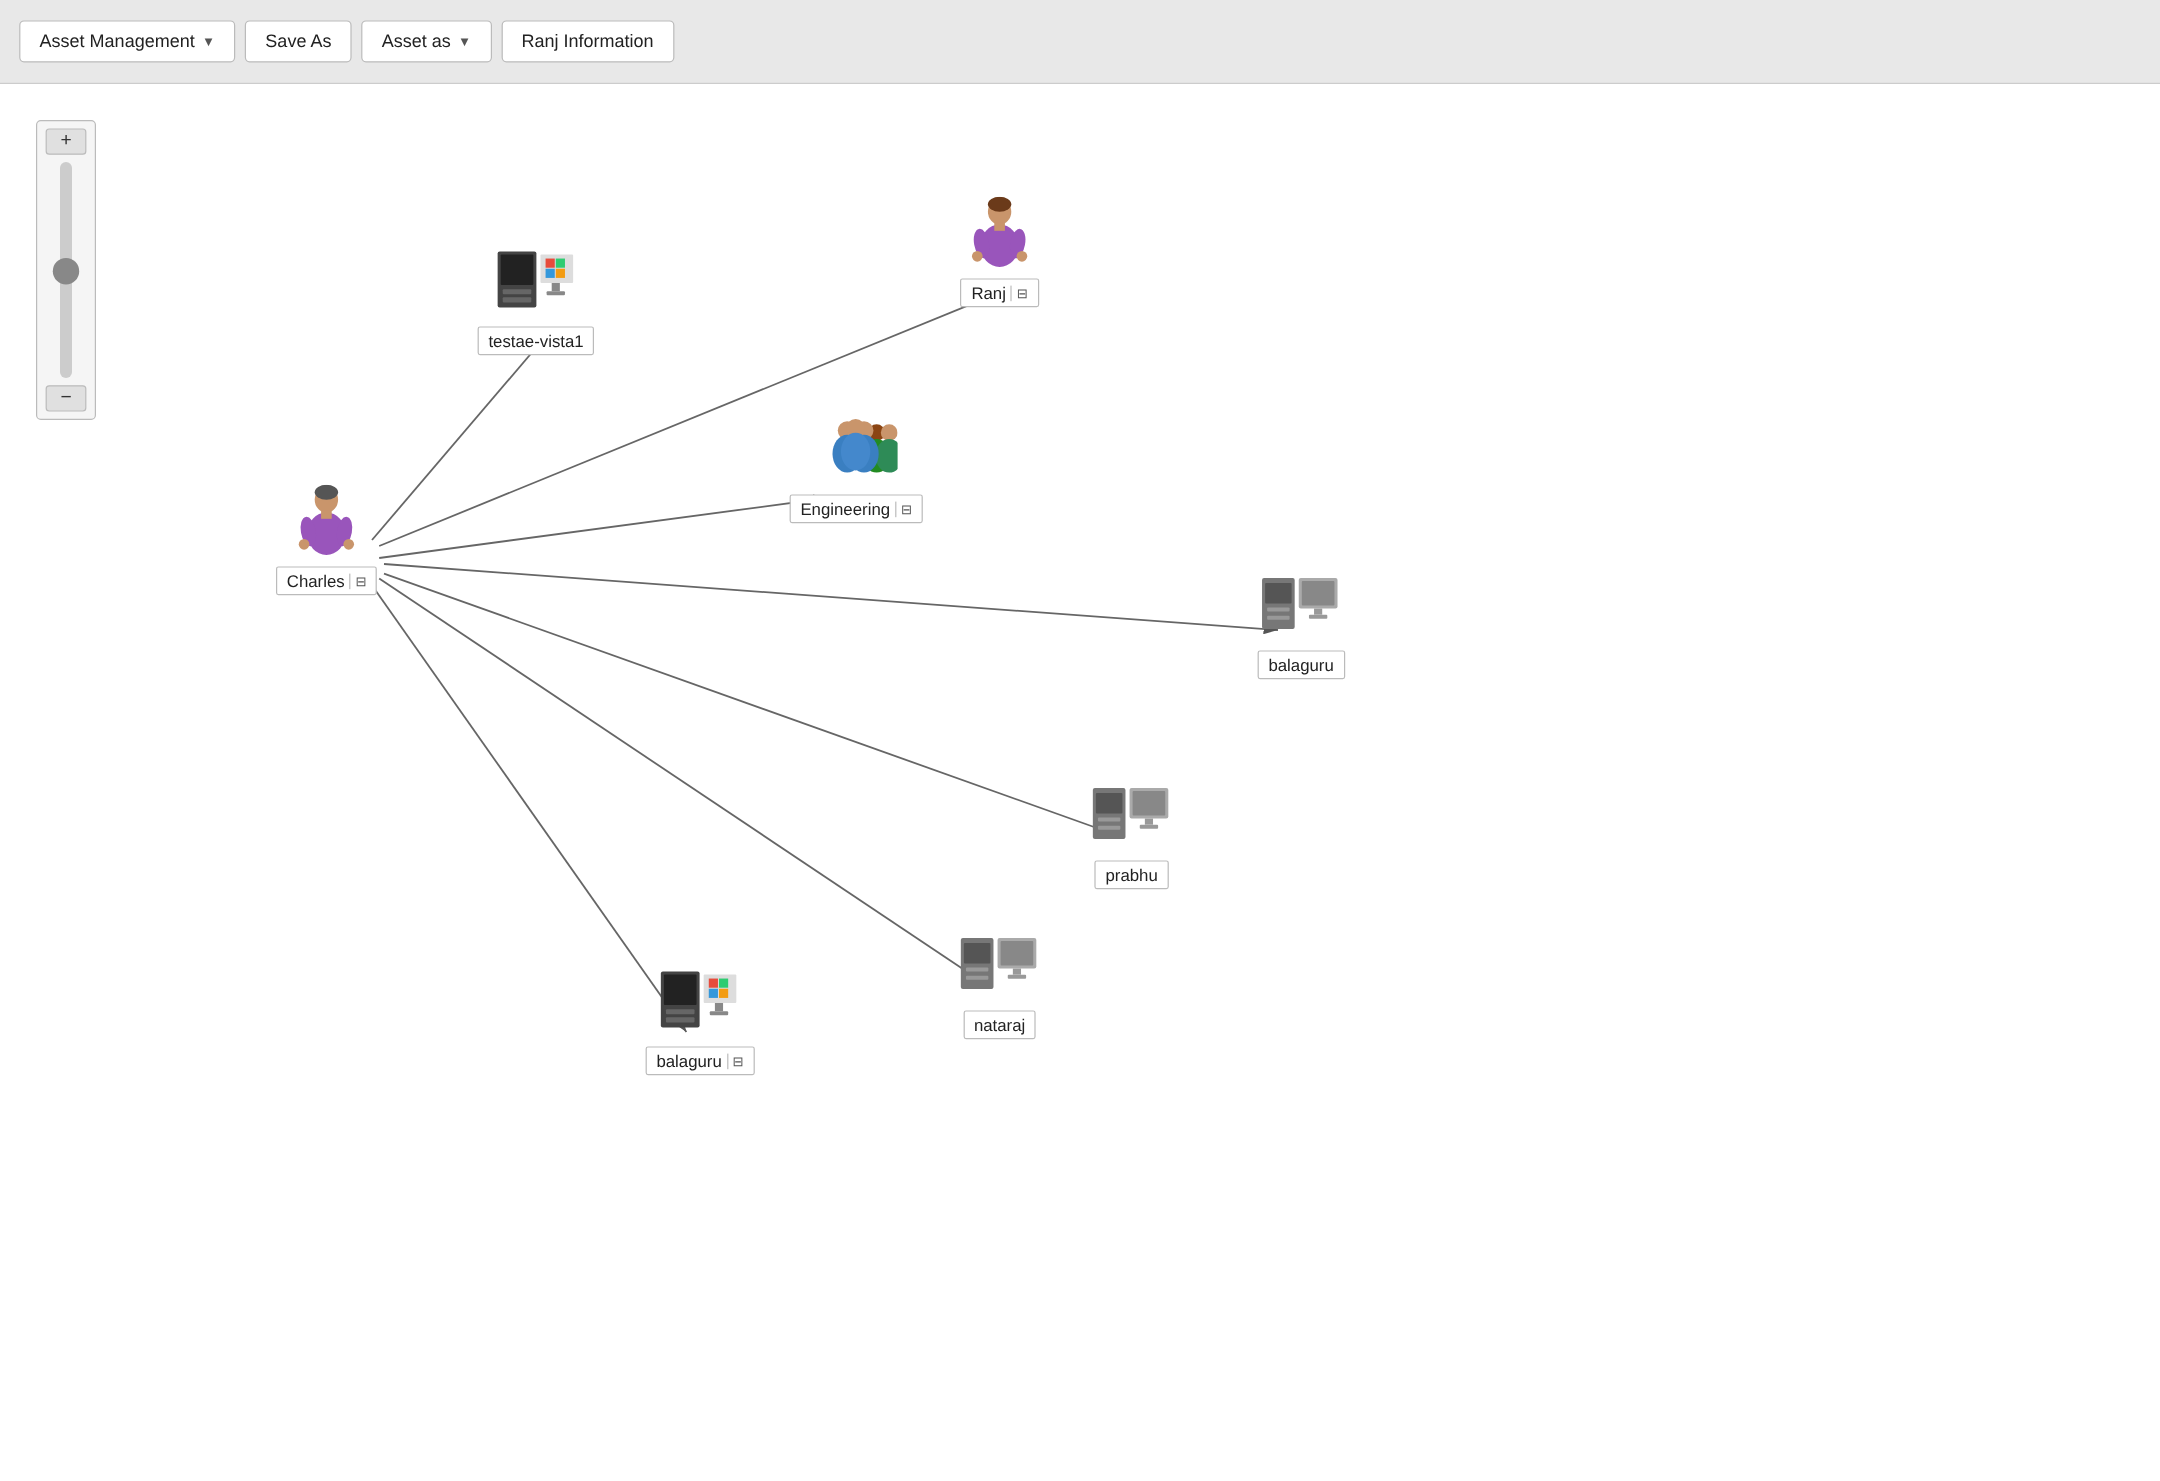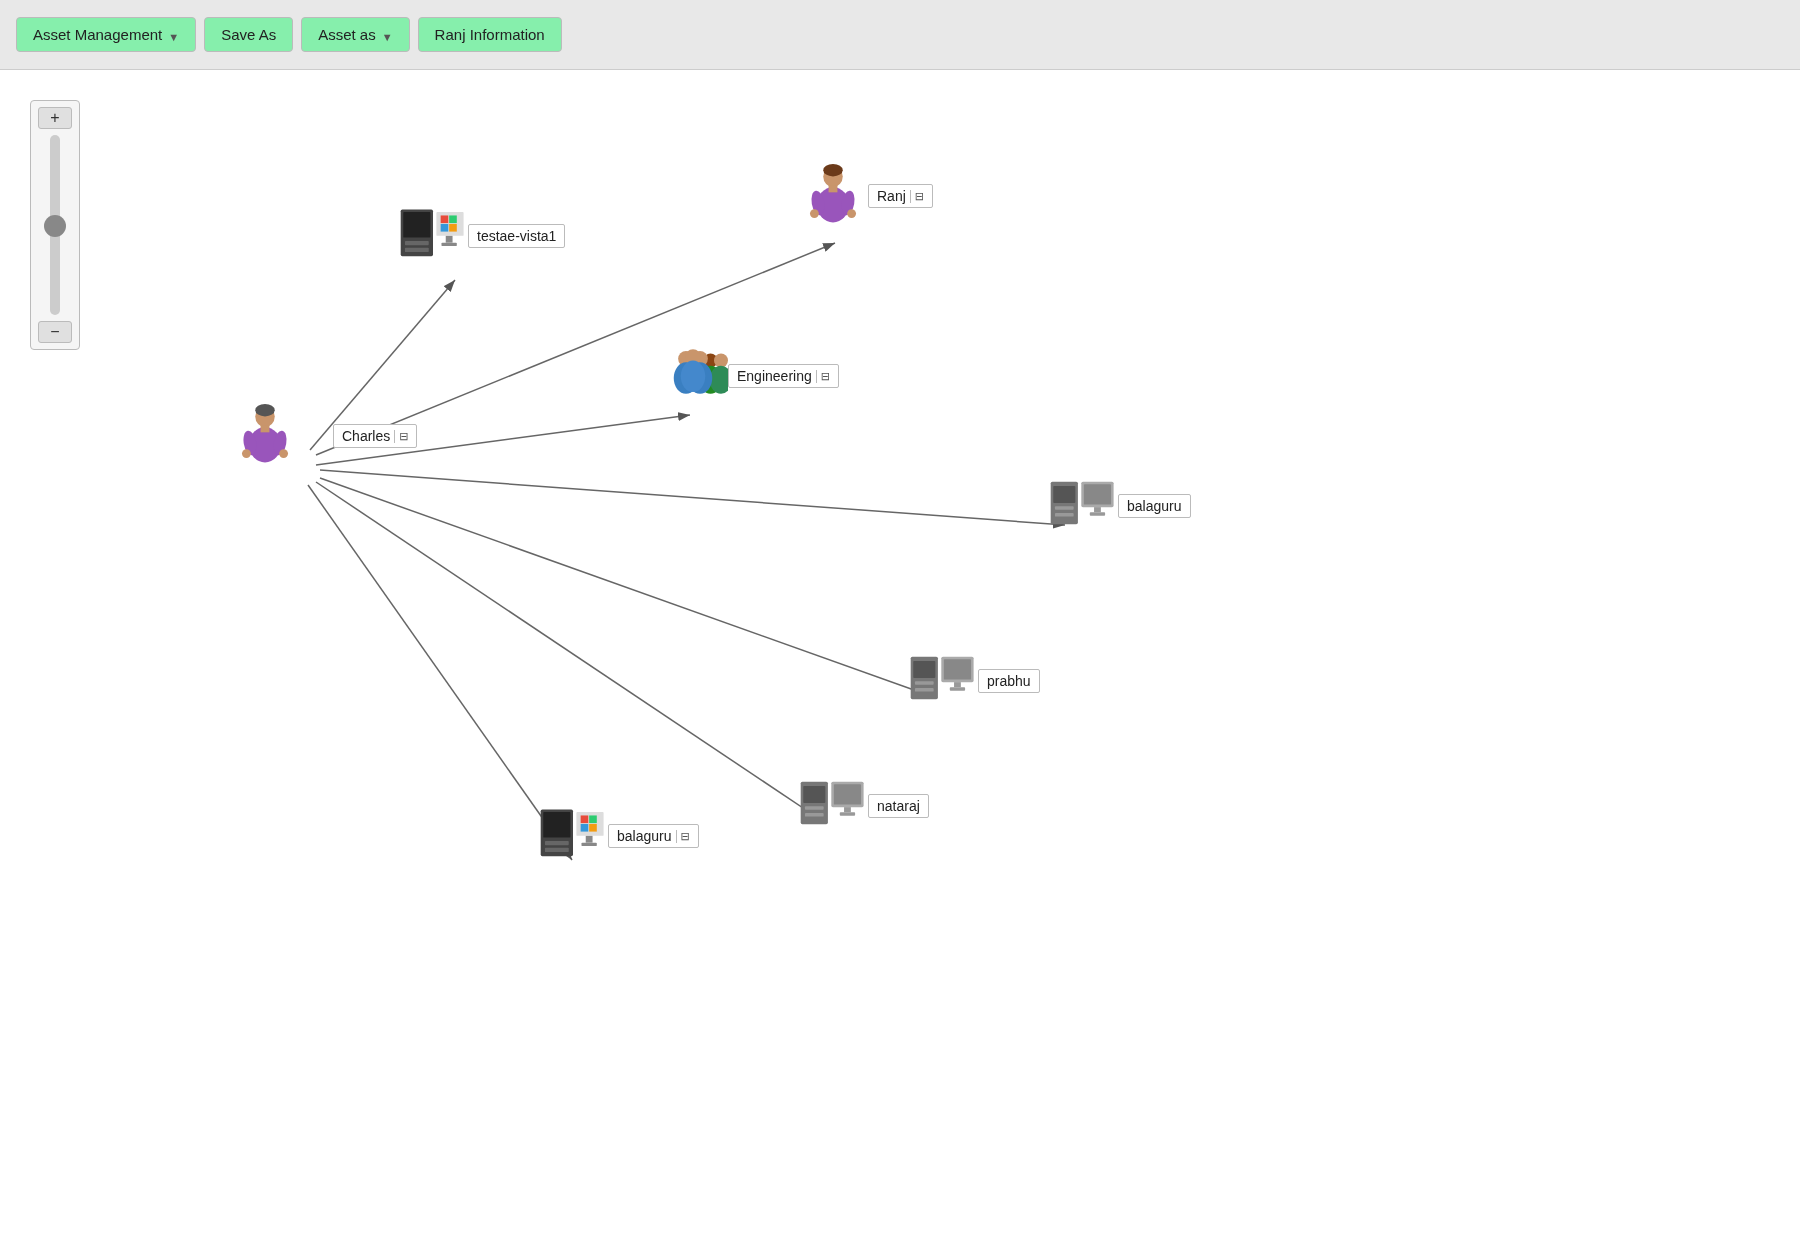--- a/index.html
+++ b/index.html
@@ -10,28 +10,28 @@
       display: flex;
       align-items: center;
       gap: 8px;
       padding: 14px 16px;
       background: #e8e8e8;
       border-bottom: 1px solid #ccc;
       height: 70px;
     }
     .toolbar-btn {
       padding: 8px 16px;
-      background: #86efac;
+      background: #ffffff;
       border: 1px solid #bbb;
       border-radius: 4px;
       cursor: pointer;
       font-size: 15px;
       color: #222;
       display: flex;
-      align-items: flex-end;
+      align-items: center;
       gap: 6px;
     }
     .toolbar-btn .caret { font-size: 11px; color: #555; }
 
     
     #canvas-area {
       position: relative;
       width: 1800px;
       height: 1164px;
       background: #fff;
@@ -84,21 +84,21 @@
       position: absolute;
       left: -6px;
       top: 80px;
       cursor: grab;
     }
 
     
     .graph-node {
       position: absolute;
       display: flex;
-      flex-direction: row;
+      flex-direction: column;
       align-items: center;
       cursor: pointer;
     }
     .node-icon {
       width: 70px;
       height: 70px;
       display: flex;
       align-items: center;
       justify-content: center;
     }
@@ -193,21 +193,21 @@
       <span>+</span>
     </div>
     <div class="zoom-track">
       <div class="zoom-thumb"></div>
     </div>
     <div class="zoom-btn">
       <span>−</span>
     </div>
   </div>
 
-  <div class="graph-node" style="left:230px; top:330px;gap:33px;">
+  <div class="graph-node" style="left:230px; top:330px;">
     <div class="node-icon">
       <svg class="person-icon-svg" viewBox="0 0 62 70" xmlns="http://www.w3.org/2000/svg">
 
         <ellipse cx="31" cy="14" rx="11" ry="12" fill="#c9956b"></ellipse>
 
         <ellipse cx="31" cy="7" rx="11" ry="7" fill="#555"></ellipse>
 
         <ellipse cx="31" cy="46" rx="18" ry="20" fill="#9955bb"></ellipse>
 
         <rect x="26" y="24" width="10" height="8" fill="#c9956b"></rect>

